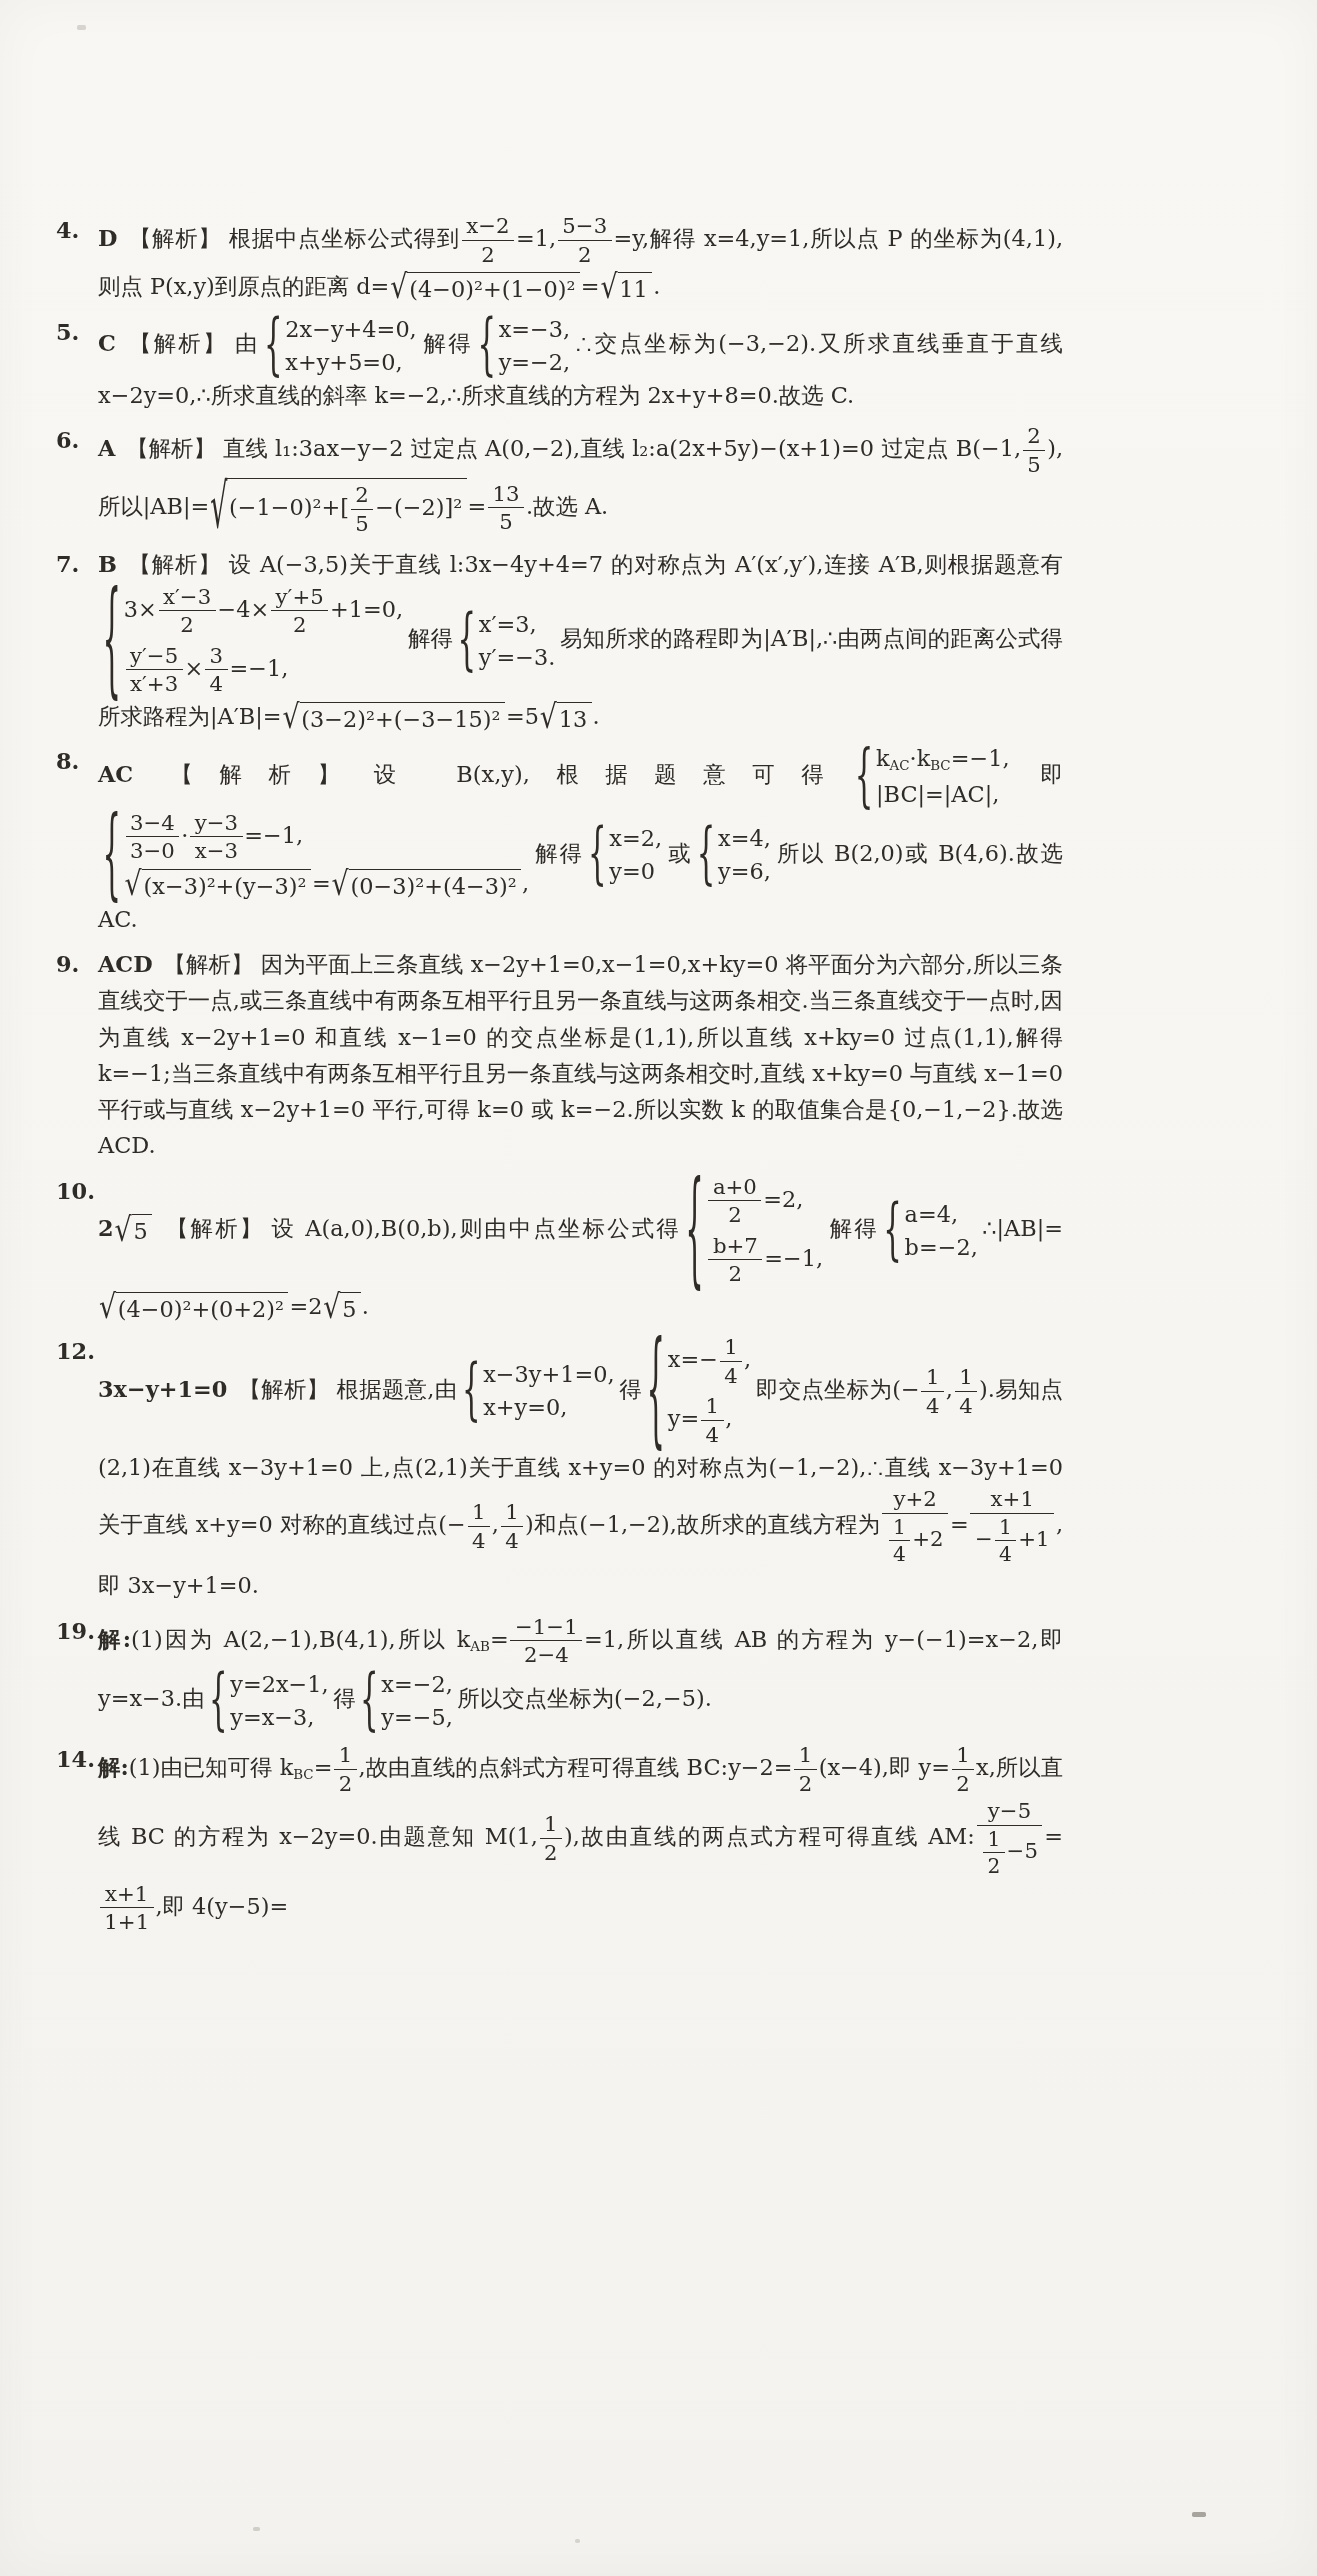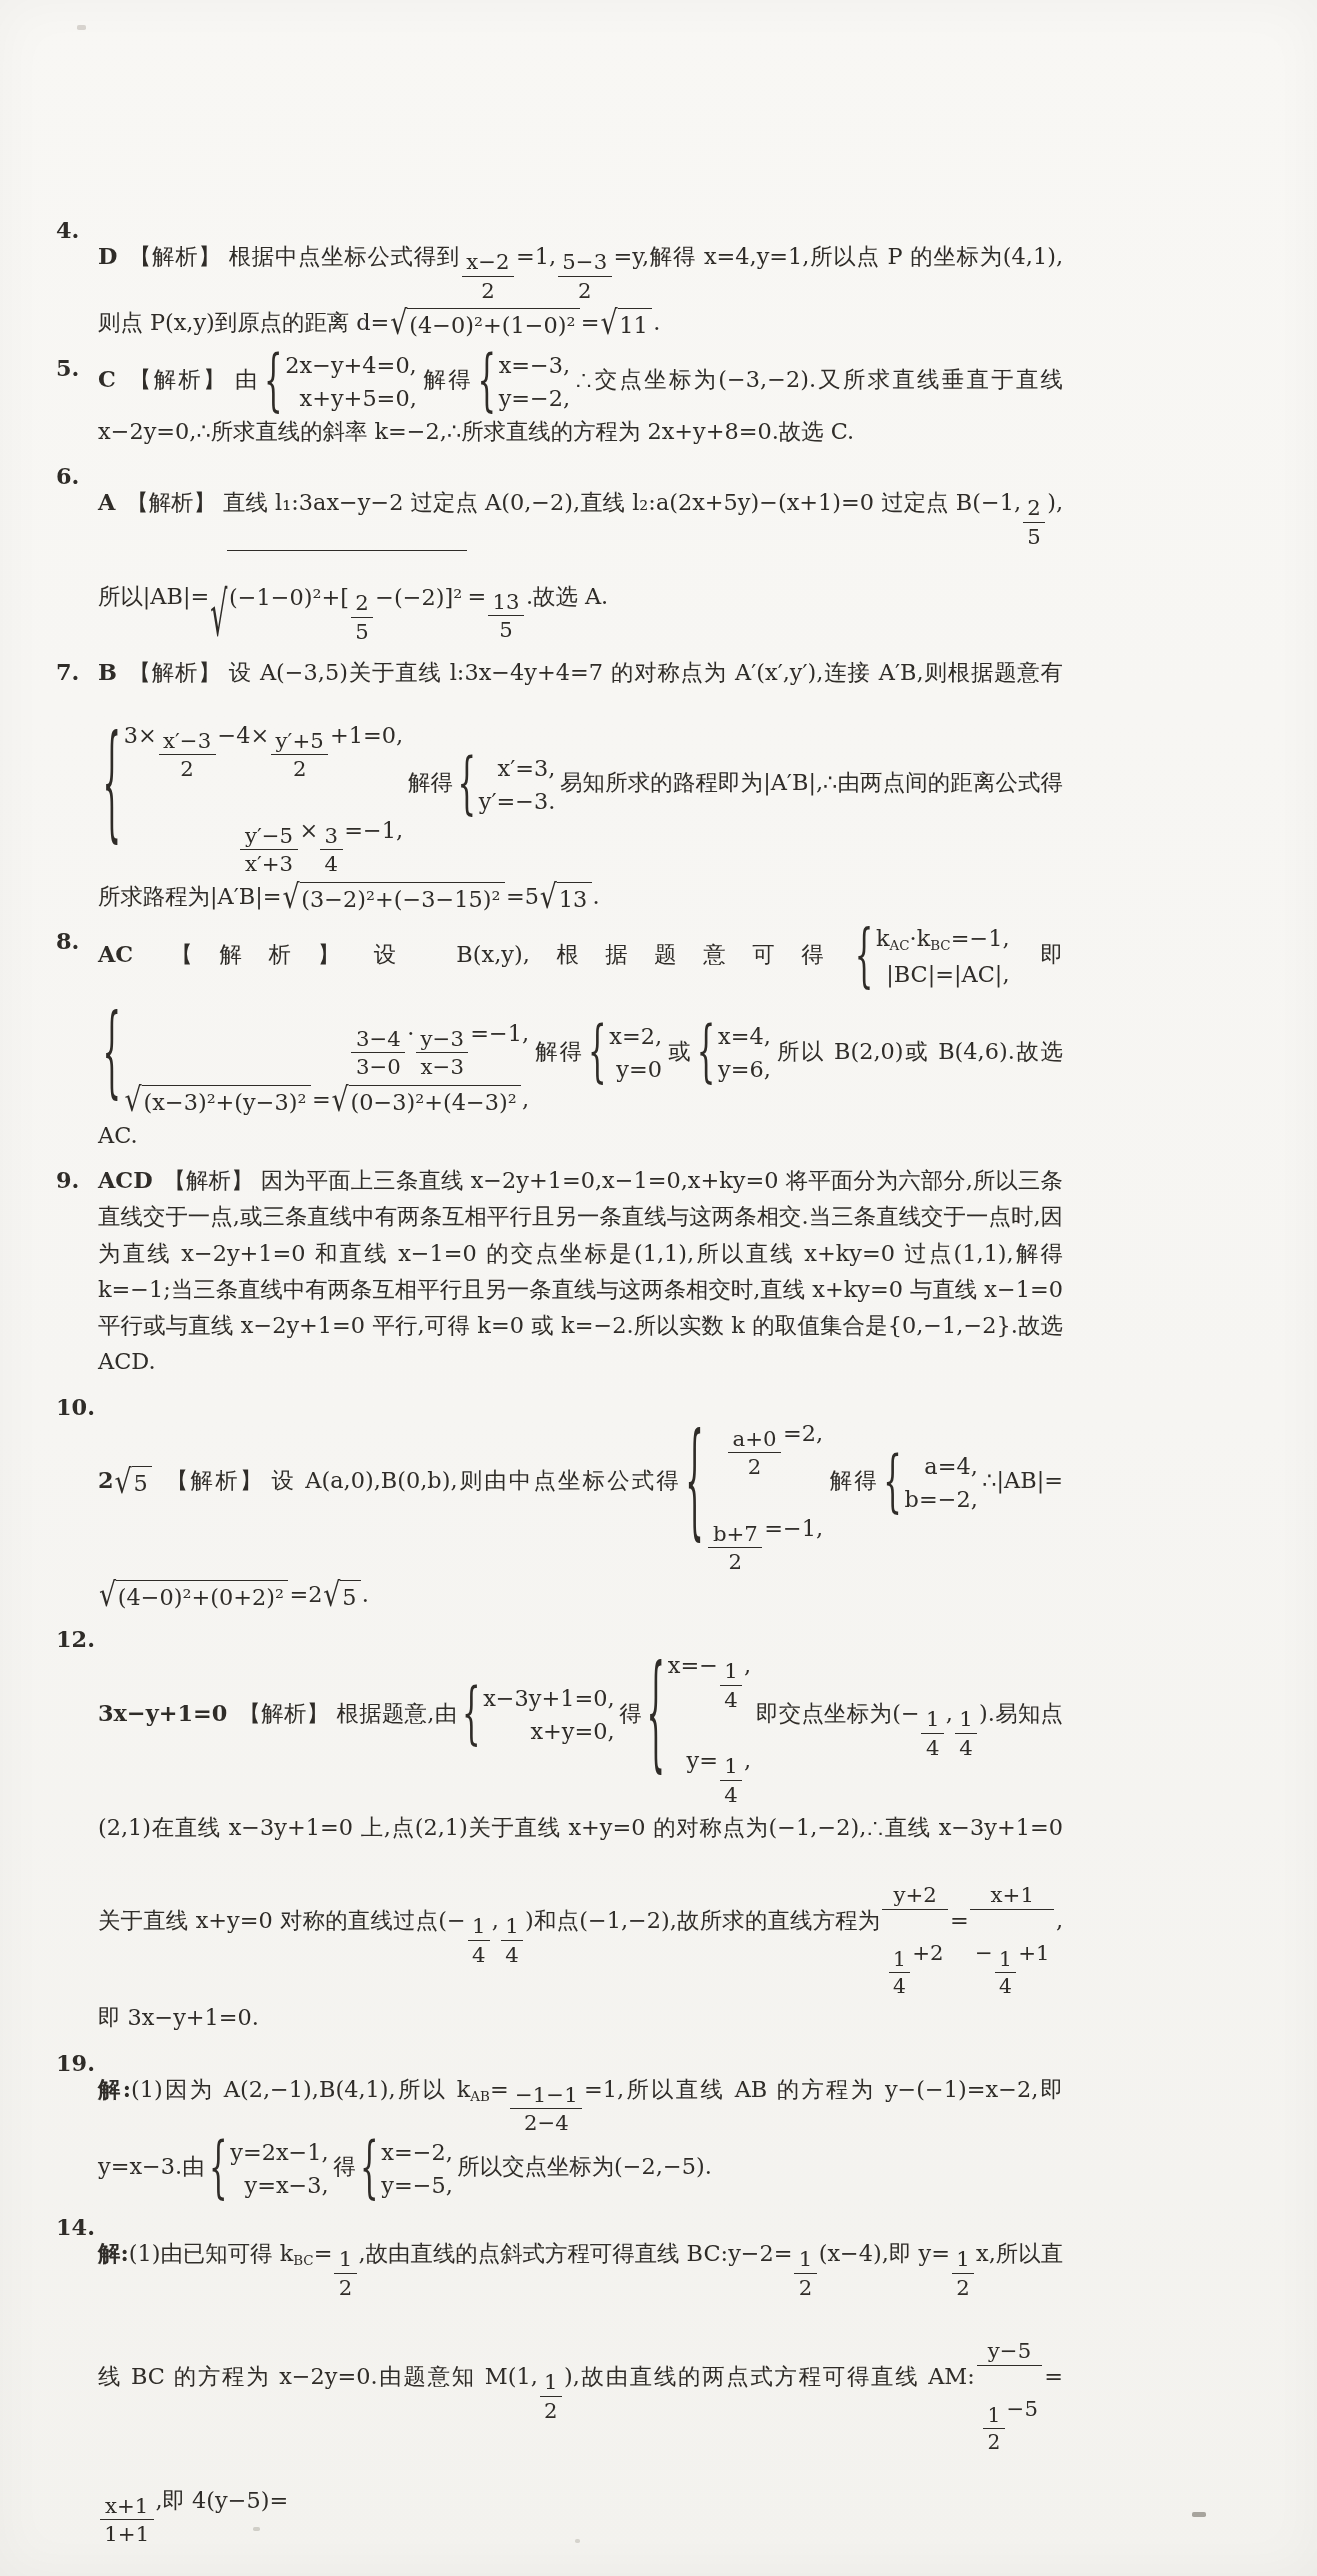--- a/index.html
+++ b/index.html
@@ -20,28 +20,28 @@
     font-size:22.4px;line-height:1.62;color:#2f2c28;
     text-align:justify;
   }
   .prob{position:relative;padding-left:42px;margin-bottom:9px;}
   .num{position:absolute;left:0;top:0;font-weight:bold;}
   .pbody{display:inline;}
   .ans{font-weight:bold;}
   .tag{font-weight:normal;margin:0 7.2px 0 10.8px;}
   .sub{font-size:0.6em;vertical-align:-0.32em;}
   .frac{display:inline-block;vertical-align:middle;text-align:center;font-size:0.95em;margin:0 1.8px;}
-  .fn{display:block;border-bottom:1.8px solid #2f2c28;padding:0 4.5px;line-height:1.3;white-space:nowrap;margin-top:36px;}
+  .fn{display:block;border-bottom:1.8px solid #2f2c28;padding:0 4.5px;line-height:1.3;white-space:nowrap;}
   .fd{display:block;padding:0 4.5px;line-height:1.3;white-space:nowrap;}
   .sqrt{display:inline-flex;align-items:flex-end;vertical-align:middle;margin:0 0.9px;}
   .rad{line-height:1;font-size:1.2em;display:inline-block;}
   .vinc{border-top:1.8px solid #2f2c28;padding:1.8px 4.5px 0 1.8px;line-height:1.3;white-space:nowrap;display:inline-block;}
   .cases{display:inline-flex;align-items:center;vertical-align:middle;margin:0 4.5px;}
   .brace{display:inline-block;line-height:1;font-size:1.3em;}
-  .stack{display:inline-flex;flex-direction:column;align-items:flex-end;row-gap:2.7px;padding-left:2.7px;}
+  .stack{display:inline-flex;flex-direction:column;align-items:flex-start;row-gap:2.7px;padding-left:2.7px;}
   .csline{display:block;white-space:nowrap;line-height:1.35;}
   .speck{position:absolute;border-radius:1.8px;}
   .s1{left:77px;top:25px;width:9px;height:4.5px;background:#c9c5bd;opacity:.7;}
   .s2{left:253px;top:2527px;width:7.2px;height:3.6px;background:#b9b5ad;opacity:.6;}
   .s3{left:1192px;top:2512px;width:14.4px;height:5.4px;background:#8e8a82;opacity:.75;}
   .s4{left:575px;top:2539px;width:5.4px;height:3.6px;background:#c2beb6;opacity:.6;}
 </style>
 </head>
 <body>
 

